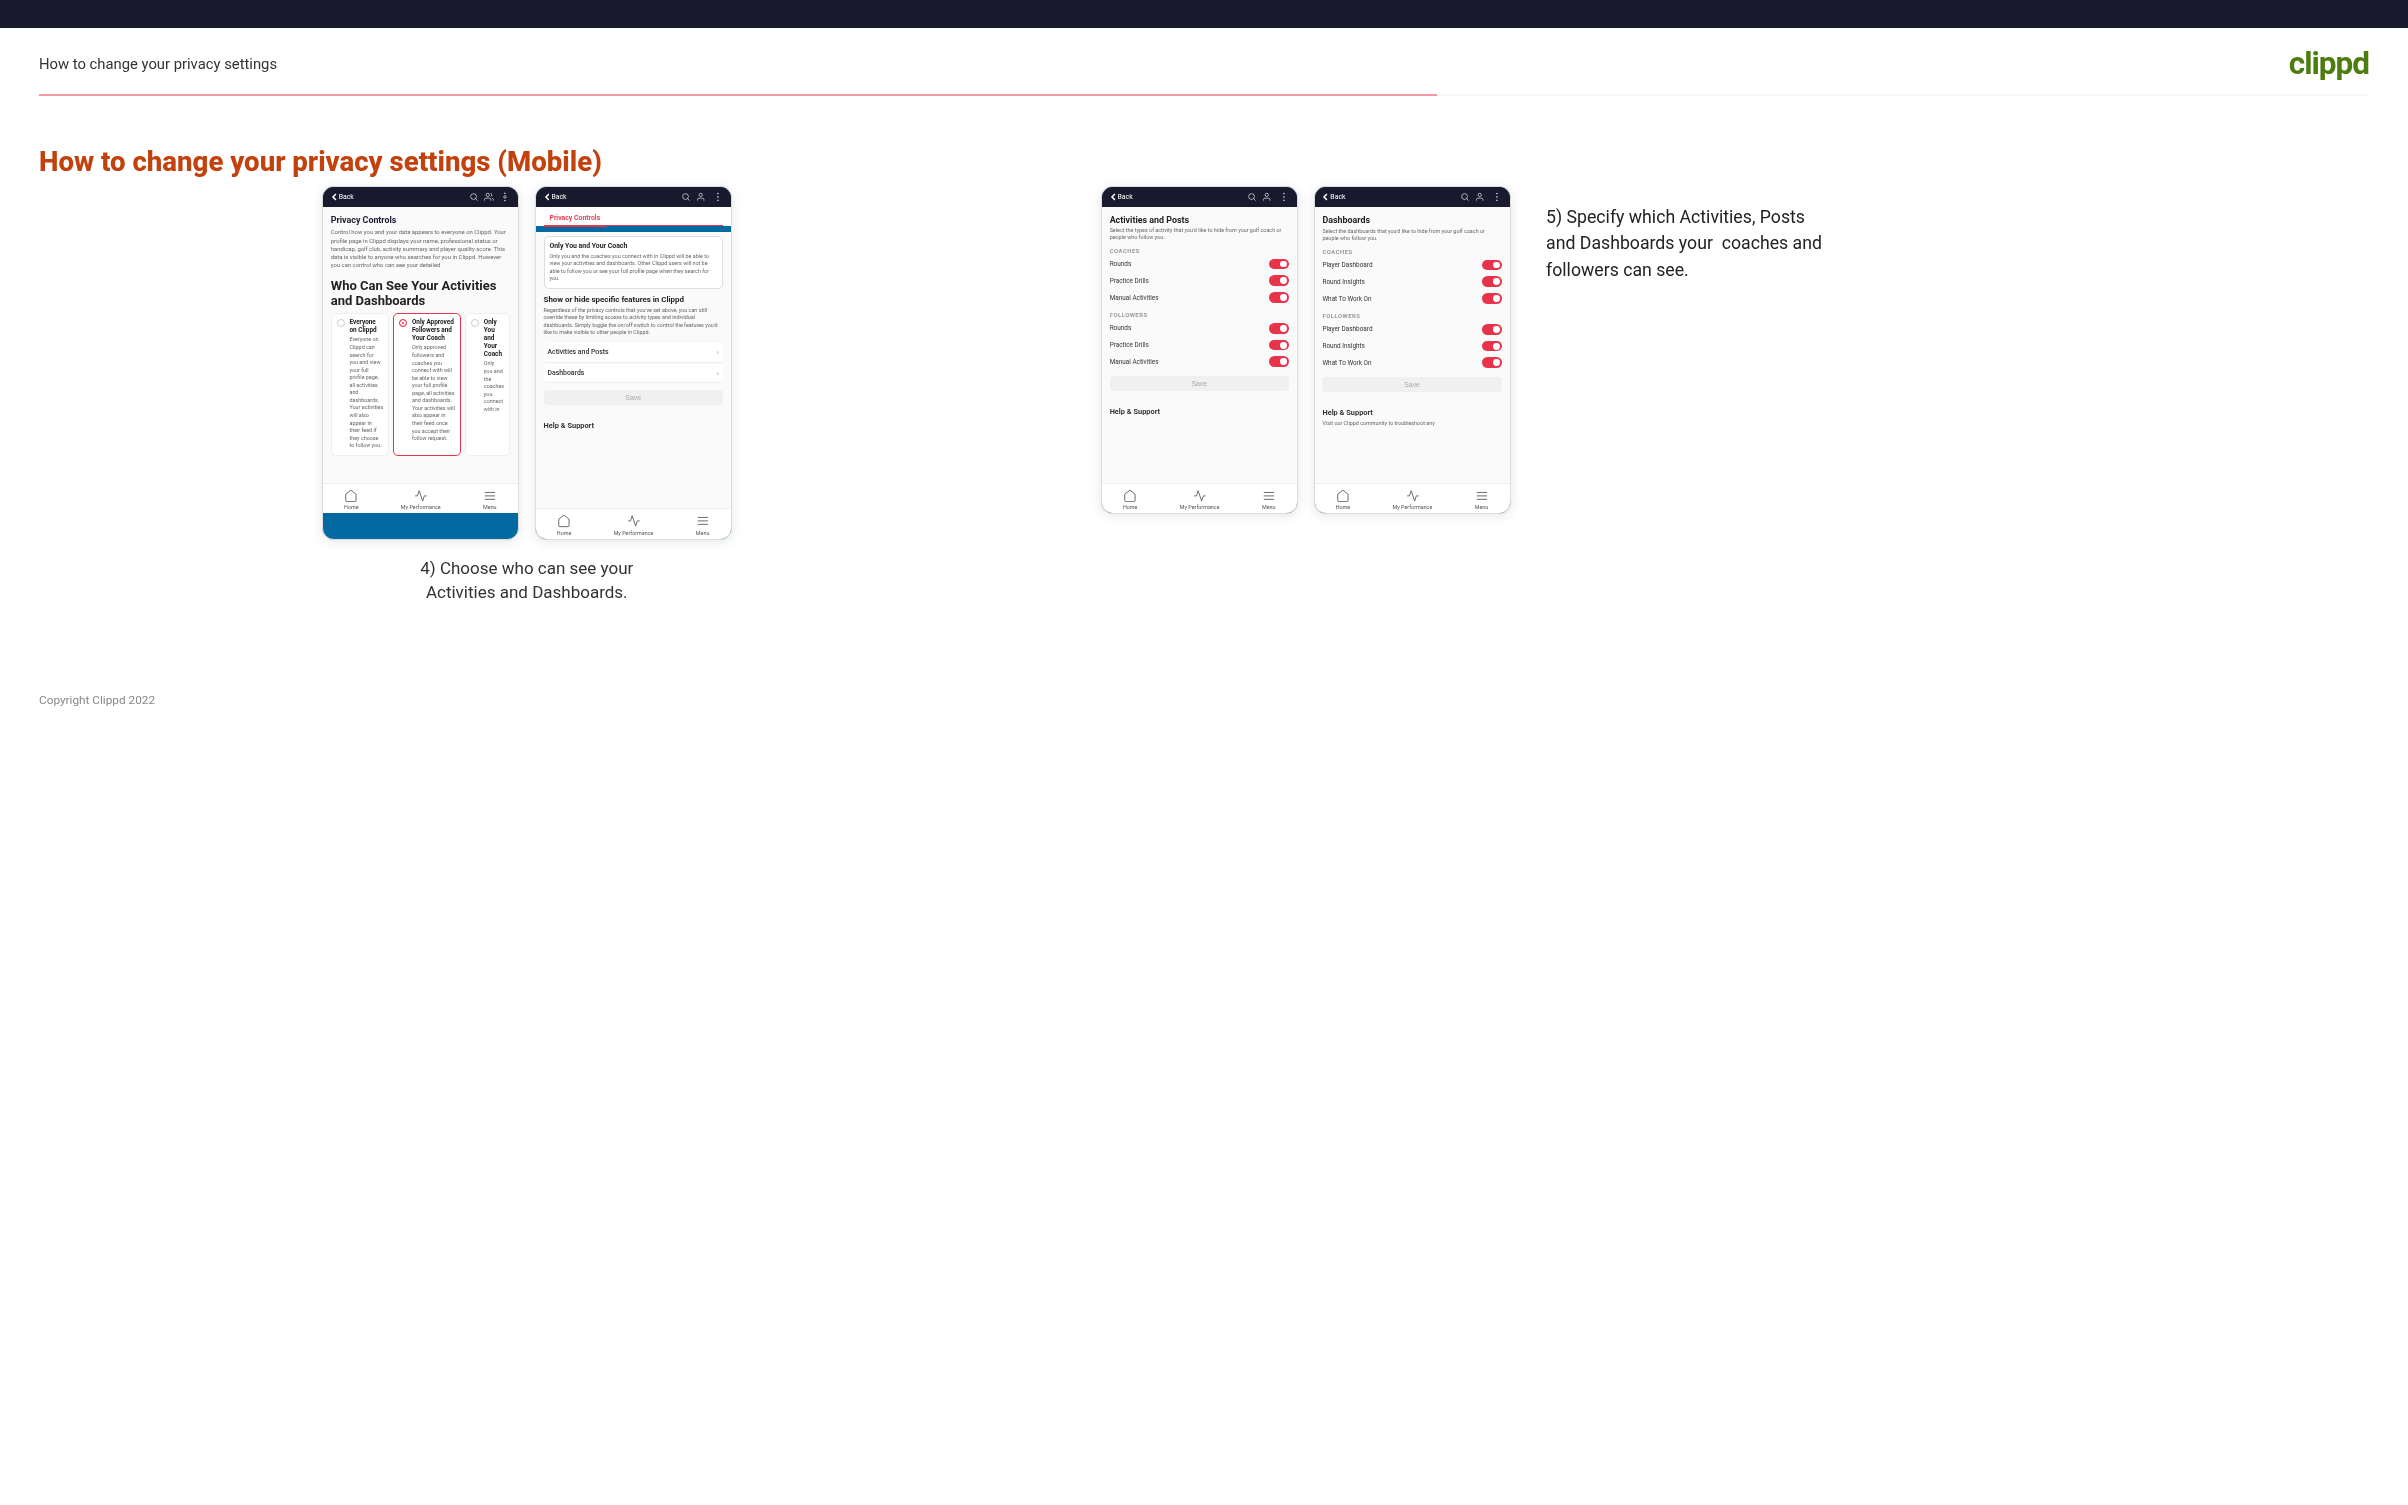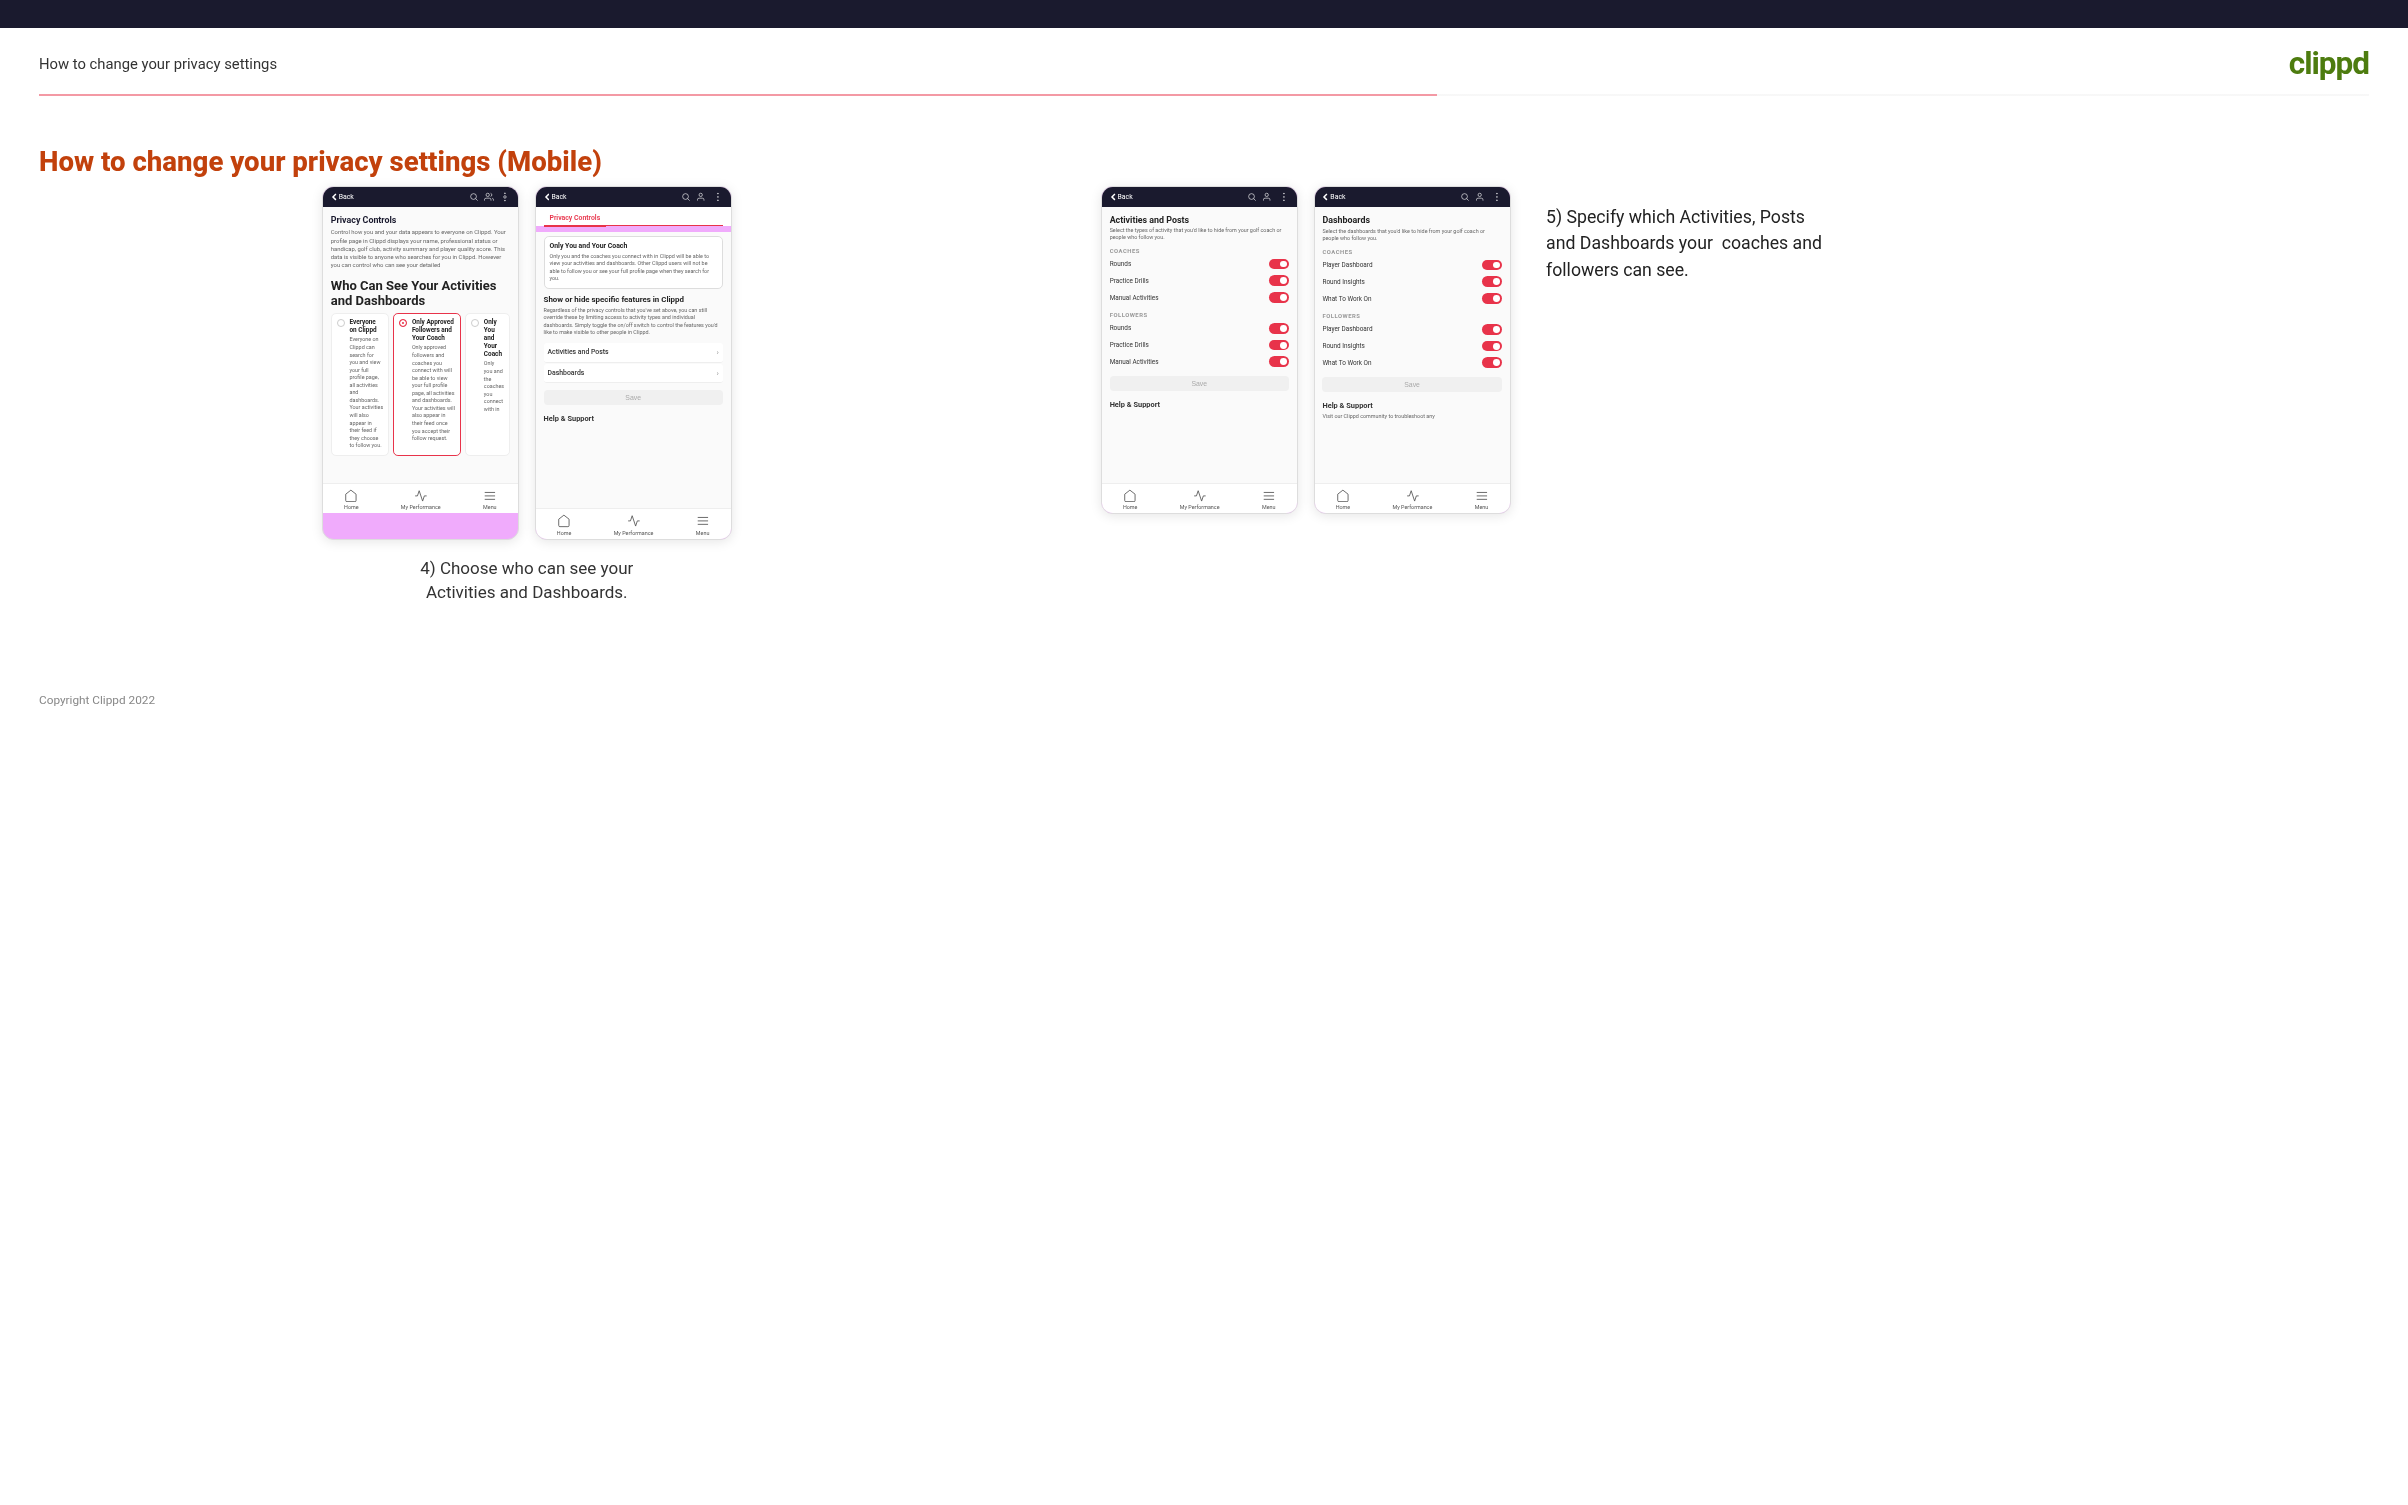--- a/index.html
+++ b/index.html
@@ -64,21 +64,21 @@
     .screenshots-row {
       display: flex;
       gap: 23.6px;
       justify-content: flex-start;
       align-items: flex-start;
     }
 
     
     .phone-mockup {
       width: 197px;
-      background: #f0abfc;
+      background: #0369a1;
       border-radius: 11.8px;
       border: 1.5px solid #ddd;
       overflow: hidden;
       font-size: 6.9px;
       box-shadow: 0 2px 11.8px rgba(0,0,0,0.1);
     }
 
     
     .phone-nav {
       display: flex;
@@ -242,21 +242,21 @@
       border: none;
       border-radius: 3.9px;
       font-size: 6.9px;
       color: #aaa;
       text-align: center;
       margin-top: 5.9px;
     }
 
     
     .help-section {
-      margin-top: 9px;
+      margin-top: 16px;
     }
     .help-title {
       font-size: 7.4px;
       font-weight: 700;
       color: #333;
       margin-bottom: 3px;
     }
 
     
     .bottom-nav {

